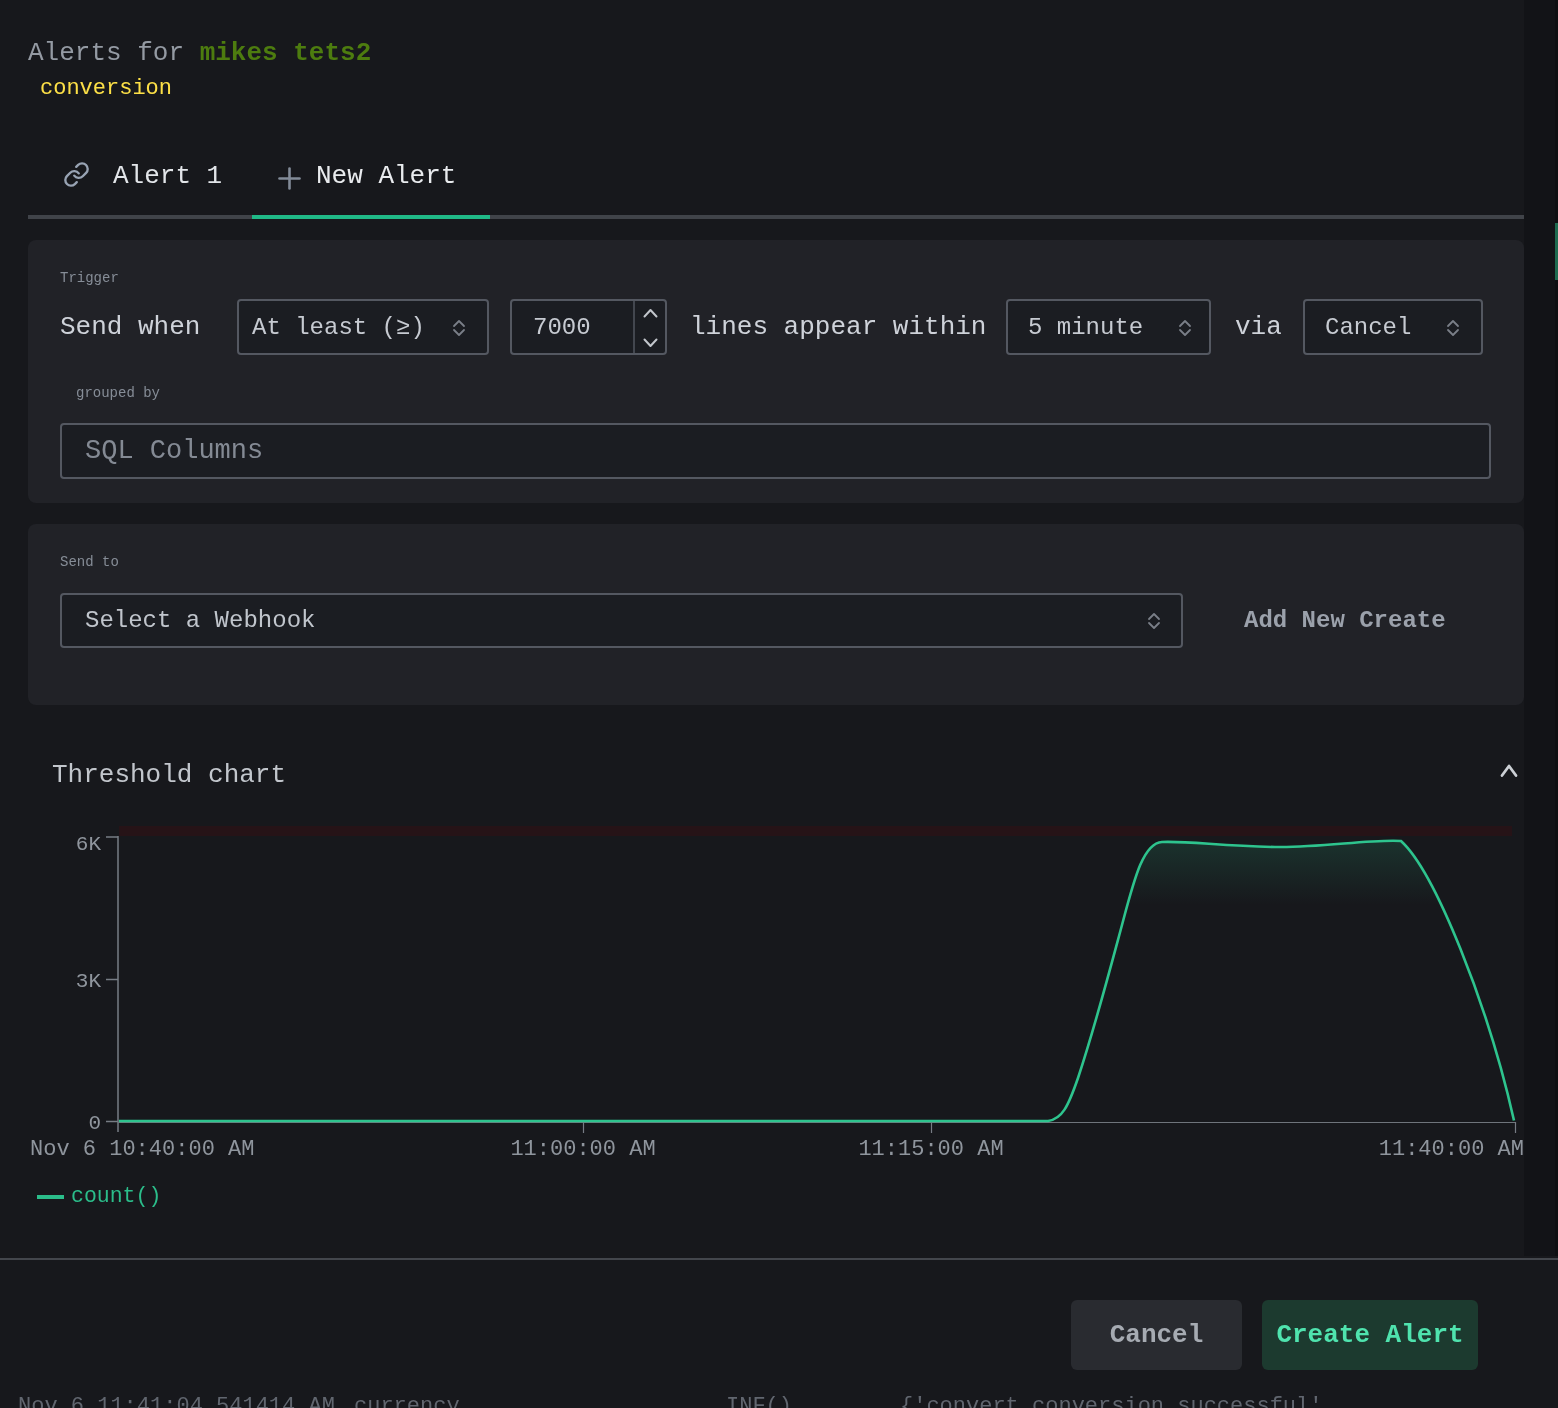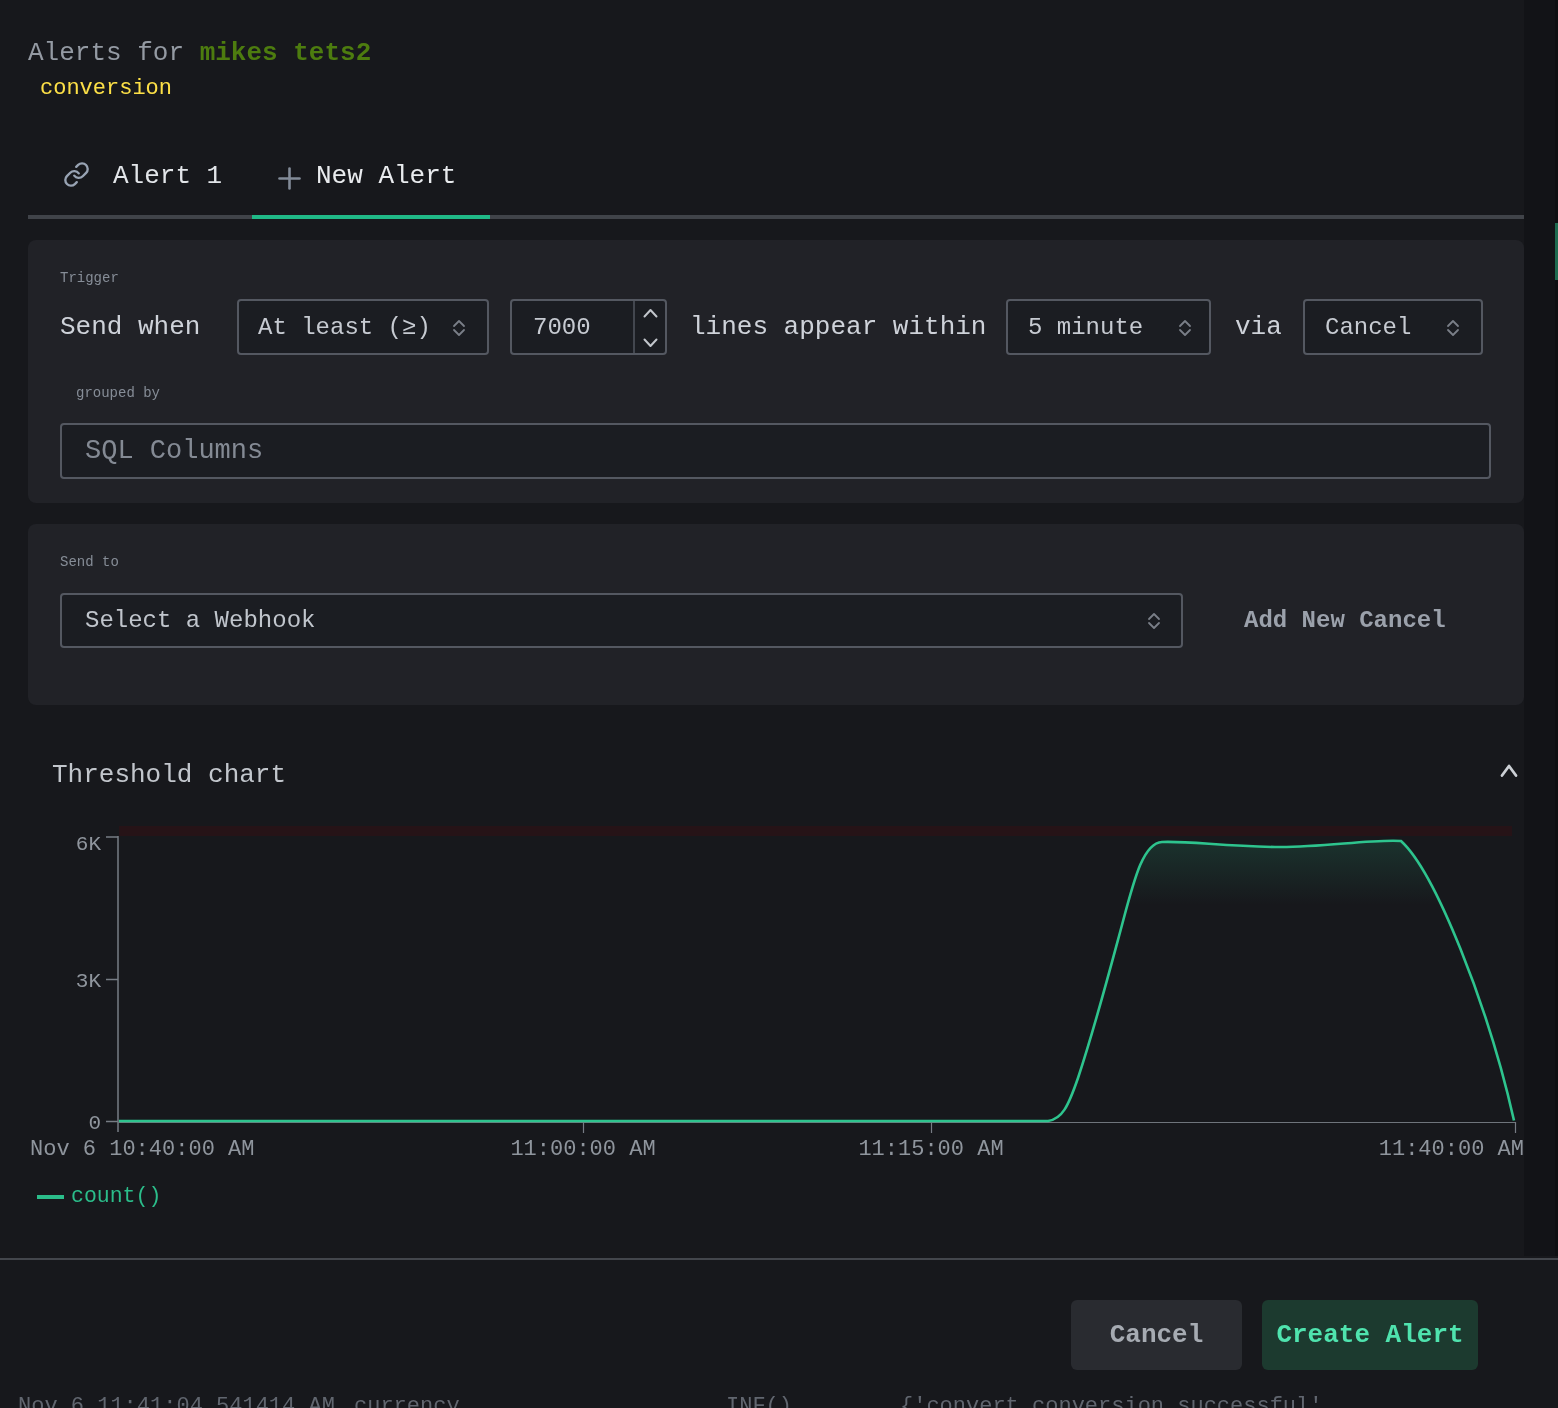--- a/index.html
+++ b/index.html
@@ -34,21 +34,21 @@
     <line x1="1.5" y1="11.5" x2="21.5" y2="11.5"></line>
 </svg>
 <div class="abs" style="left:316px; top:161px; font-size:26px; color:#e9ebee;">New Alert</div>
 <div class="abs" style="left:28px; top:215px; width:1496px; height:4px; background:#404349;"></div>
 <div class="abs" style="left:252px; top:215px; width:238px; height:4px; background:#20b987;"></div>
 
 <div class="abs panel" style="top:240px; height:263px;"></div>
 <div class="abs lbl" style="left:60px; top:270px;">Trigger</div>
 <div class="abs rowtxt" style="left:60px; top:312px;">Send when</div>
 <div class="abs ctl" style="left:237px; top:299px; width:252px; height:56px;"></div>
-<div class="abs ctltxt" style="left:258px; top:314px;">At least (≥)</div>
+<div class="abs ctltxt" style="left:252px; top:314px;">At least (≥)</div>
 <svg class="abs" style="left:452px; top:319px;" width="14" height="18" viewBox="0 0 14 18" fill="none" stroke="#7a7f88" stroke-width="1.8" stroke-linecap="round" stroke-linejoin="round">
     <path d="M2 7 L7 2 L12 7"></path>
     <path d="M2 11 L7 16 L12 11"></path>
   </svg>
 <div class="abs ctl" style="left:510px; top:299px; width:157px; height:56px;"></div>
 <div class="abs ctltxt" style="left:533px; top:314px;">7000</div>
 <div class="abs" style="left:633px; top:301px; width:2px; height:52px; background:#43474f;"></div>
 <svg class="abs" style="left:643px; top:308px;" width="15" height="10" viewBox="0 0 15 10" fill="none" stroke="#c2c6cc" stroke-width="2" stroke-linecap="round" stroke-linejoin="round">
     <path d="M1.5 8.5 L7.5 2 L13.5 8.5"></path>
   </svg>
@@ -74,21 +74,21 @@
 <div class="abs" style="left:85px; top:436px; font-size:27px; color:#848a94;">SQL Columns</div>
 
 <div class="abs panel" style="top:524px; height:181px;"></div>
 <div class="abs lbl" style="left:60px; top:554px;">Send to</div>
 <div class="abs ctl" style="left:60px; top:593px; width:1123px; height:55px;"></div>
 <div class="abs" style="left:85px; top:607px; font-size:24px; color:#c0c5cc;">Select a Webhook</div>
 <svg class="abs" style="left:1147px; top:612px;" width="14" height="18" viewBox="0 0 14 18" fill="none" stroke="#7a7f88" stroke-width="1.8" stroke-linecap="round" stroke-linejoin="round">
     <path d="M2 7 L7 2 L12 7"></path>
     <path d="M2 11 L7 16 L12 11"></path>
   </svg>
-<div class="abs" style="left:1244px; top:607px; font-size:24px; font-weight:bold; color:#9ba1ab;">Add New Cancel</div>
+<div class="abs" style="left:1244px; top:607px; font-size:24px; font-weight:bold; color:#9ba1ab;">Add New Create</div>
 
 <div class="abs" style="left:52px; top:760px; font-size:26px; color:#c2c6cc;">Threshold chart</div>
 <svg class="abs" style="left:1500px; top:760px;" width="18" height="18" viewBox="0 0 18 18" fill="none" stroke="#ccd0d5" stroke-width="2.8" stroke-linecap="round" stroke-linejoin="round">
     <path d="M2 15.5 L9 6 L16 15.5"></path>
   </svg>
 
 <svg class="abs" style="left:0; top:800px;" width="1558" height="400" viewBox="0 800 1558 400">
   <defs>
     <linearGradient id="fillg" x1="0" y1="842" x2="0" y2="905" gradientUnits="userSpaceOnUse">
       <stop offset="0" stop-color="#2ec48e" stop-opacity="0.15"></stop>

